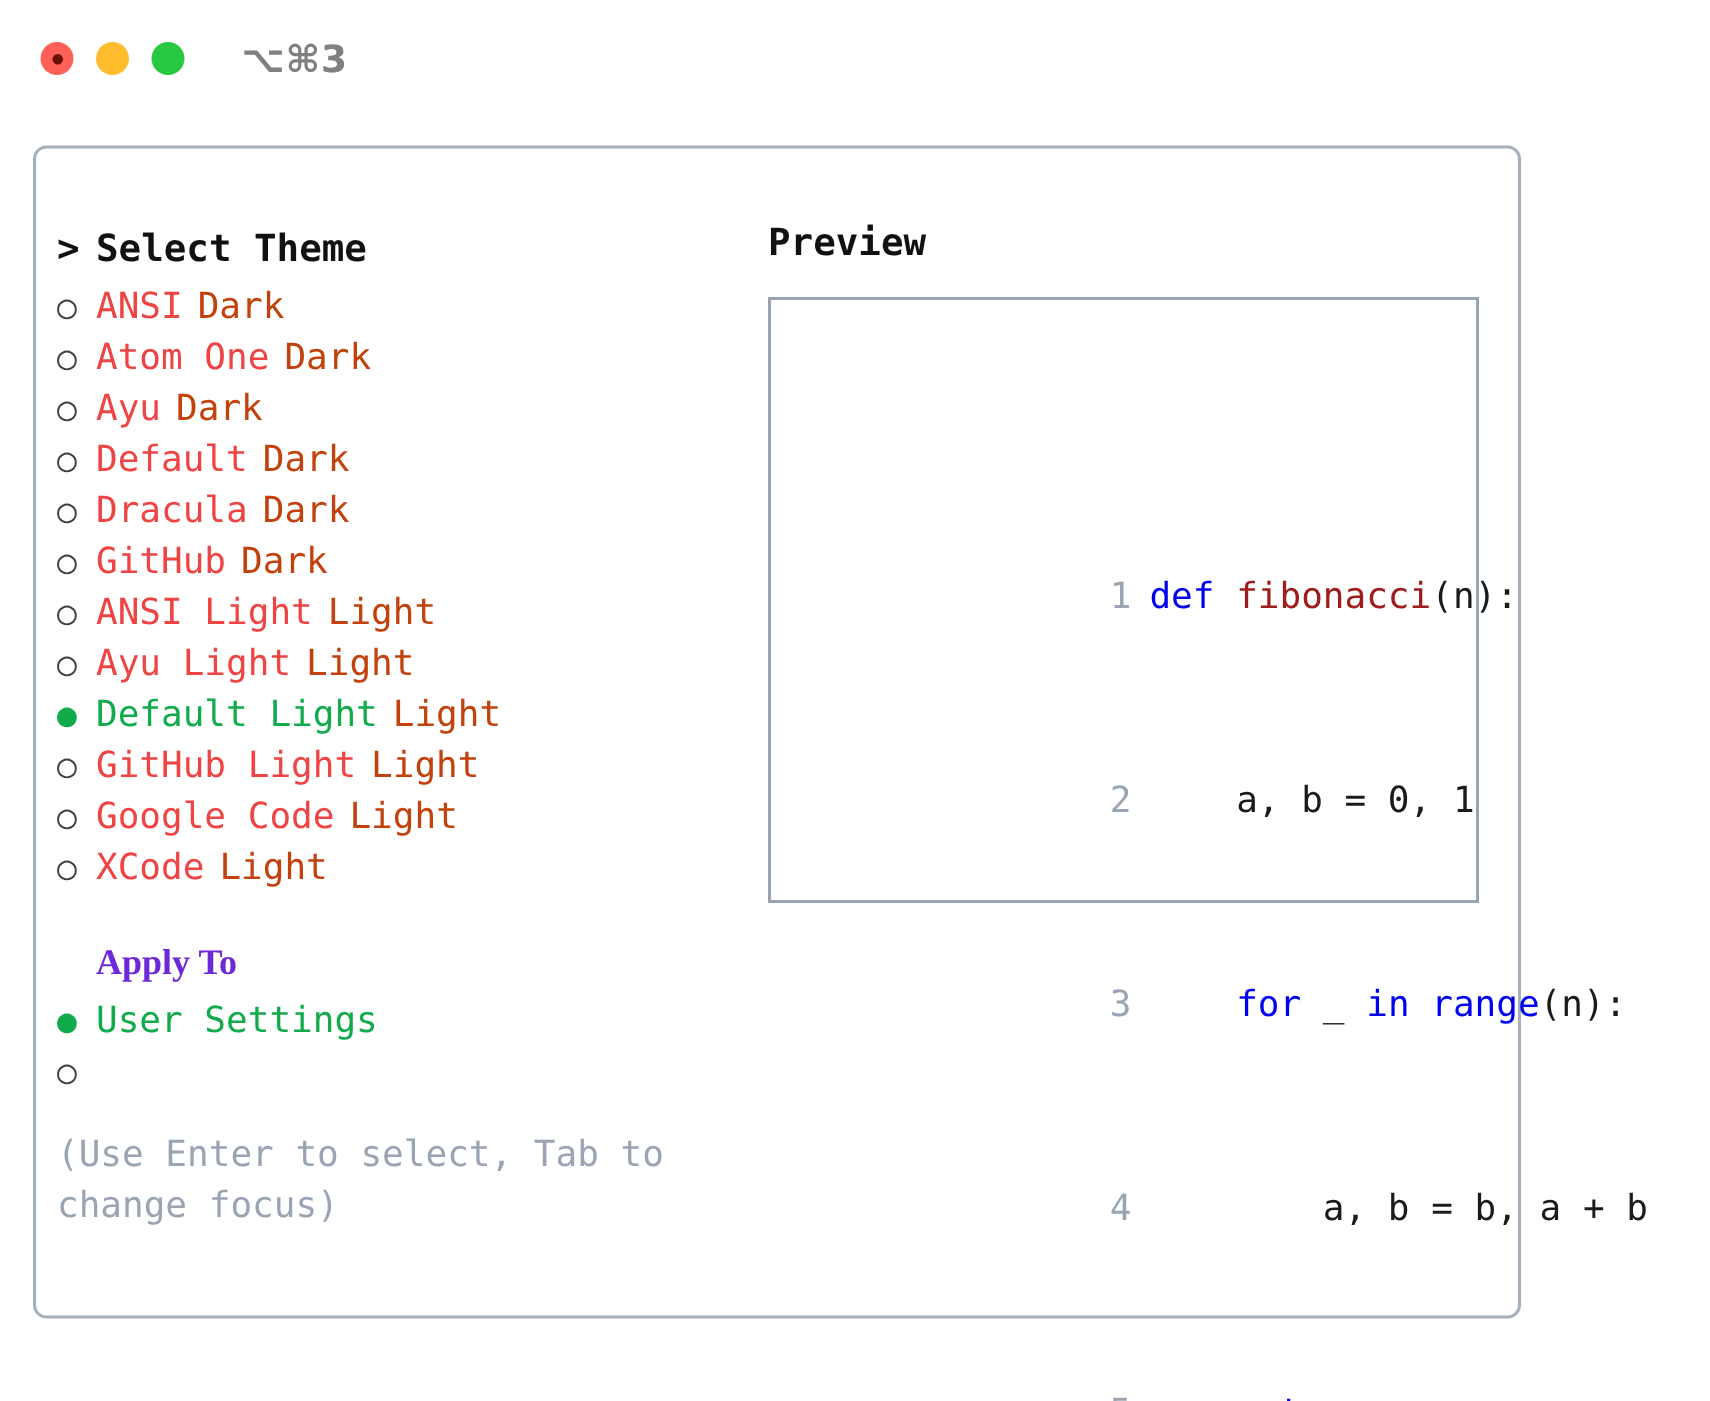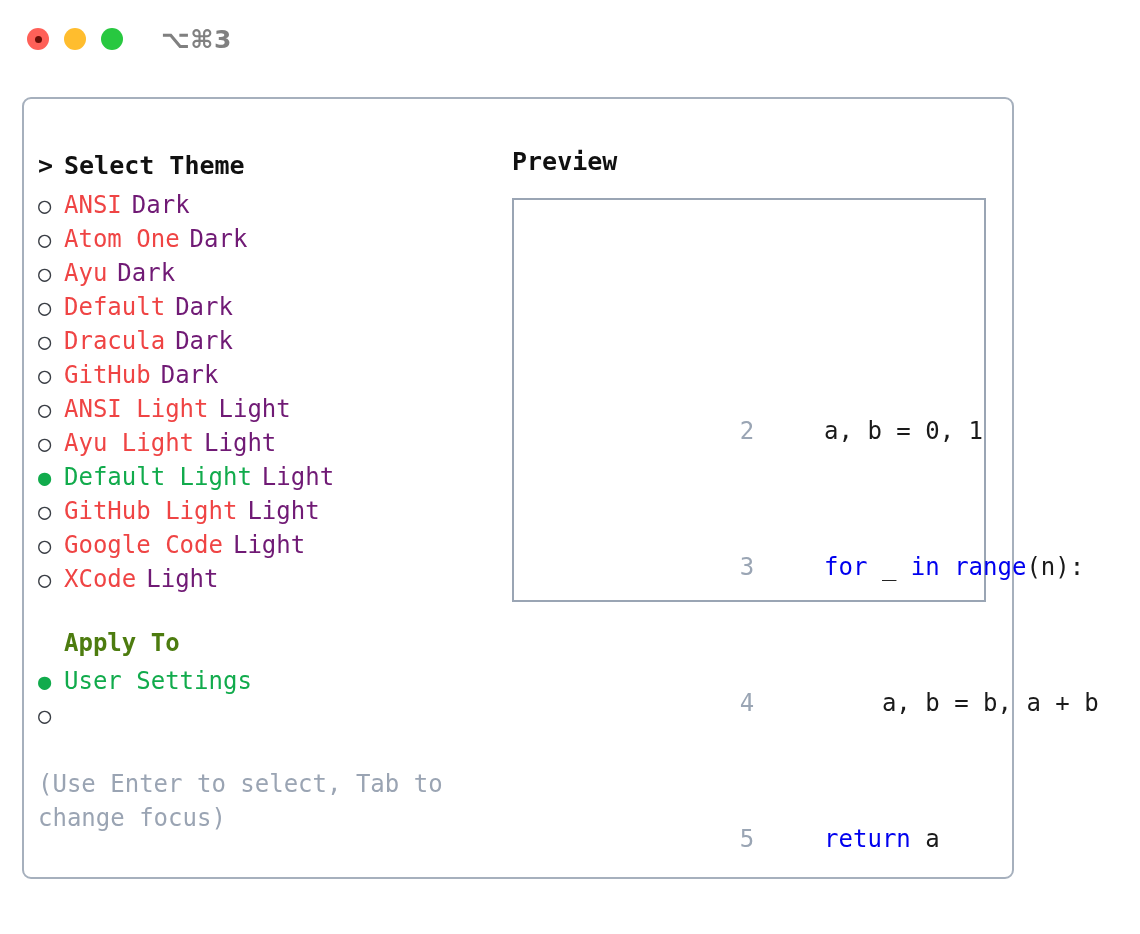--- a/index.html
+++ b/index.html
@@ -122,34 +122,35 @@
   }
   .caret {
     width: 26px;
     flex: 0 0 26px;
     color: #111111;
     font-weight: bold;
   }
 
   .theme-name { color: #ef4444; }
   .theme-name-sel { color: #11ab4c; }
-  .theme-tag { color: #701a75; margin-left: 10px; }
+  .theme-tag { color: #c2410c; margin-left: 10px; }
 
   .section-label {
     font-size: 24px;
-    color: #4d7c0f;
+    color: #6d28d9;
     font-weight: bold;
     height: 36px;
     padding-left: 26px;
     white-space: pre;
+    font-family: Liberation Serif, serif;
   }
   .spacer-30 { height: 32px; }
 
   .hint {
-    margin-top: 34px;
+    margin-top: 19px;
     font-size: 24px;
     color: #9aa4b3;
     line-height: 34px;
     width: 410px;
     white-space: pre-wrap;
   }
 
   
   .right-col {
     position: absolute;
@@ -290,20 +291,23 @@
 
         <div class="hint">(Use Enter to select, Tab to change focus)</div>
       </div>
 
       <div class="right-col">
         <div class="preview-title">Preview</div>
 
         <div class="preview-box">
           <div class="code">
 
+            <span class="cline">
+              <span class="lnum">1</span><span class="kw">def </span><span class="fn">fibonacci</span><span class="plain">(n):</span>
+            </span>
 
             <span class="cline">
               <span class="lnum">2</span><span class="plain">    a, b = 0, 1</span>
             </span>
 
             <span class="cline">
               <span class="lnum">3</span><span class="plain">    </span><span class="kw">for</span><span class="plain"> _ </span><span class="kw">in</span><span class="plain"> </span><span class="kw">range</span><span class="plain">(n):</span>
             </span>
 
             <span class="cline">

